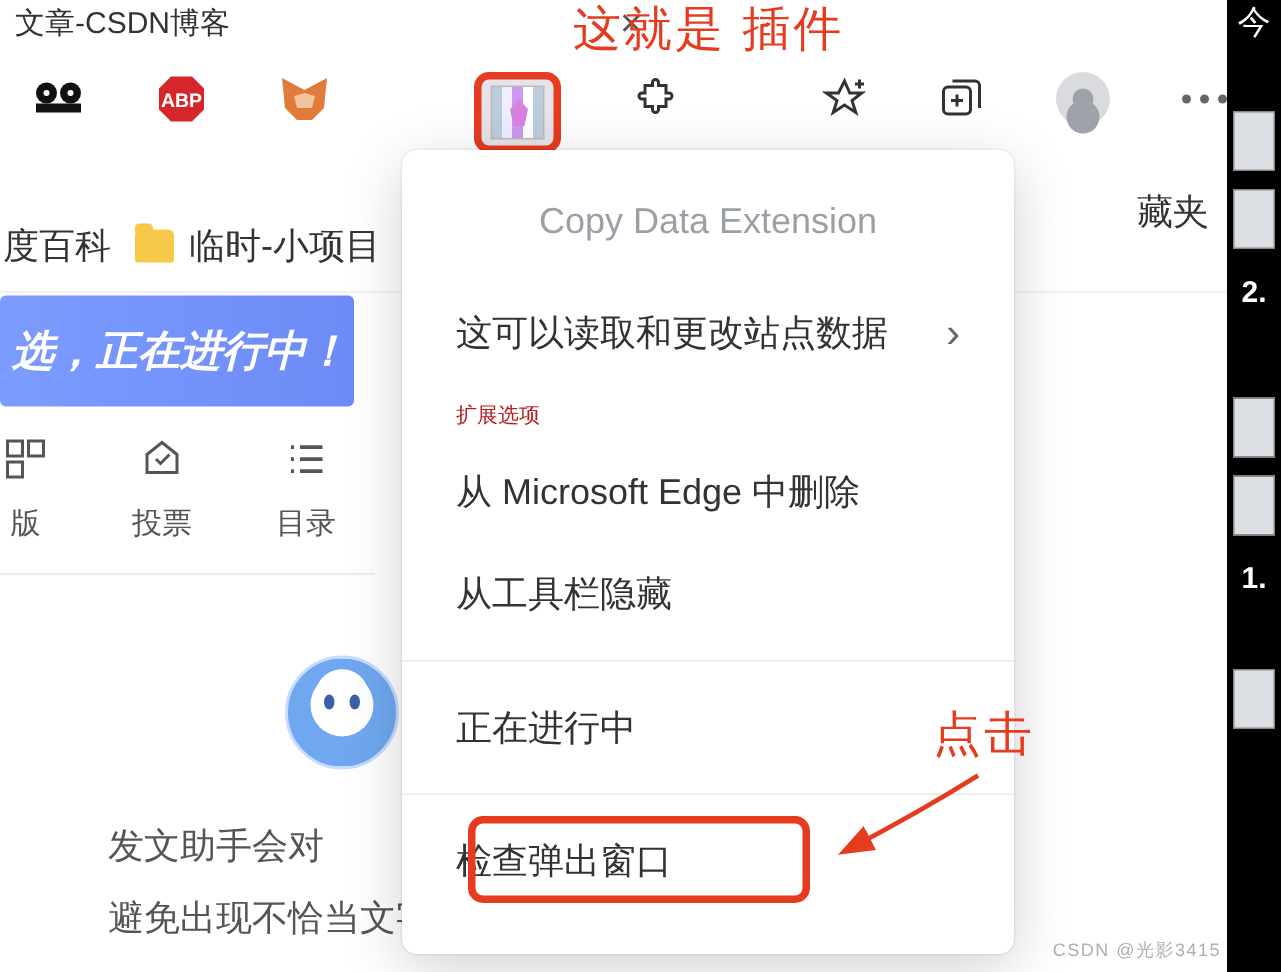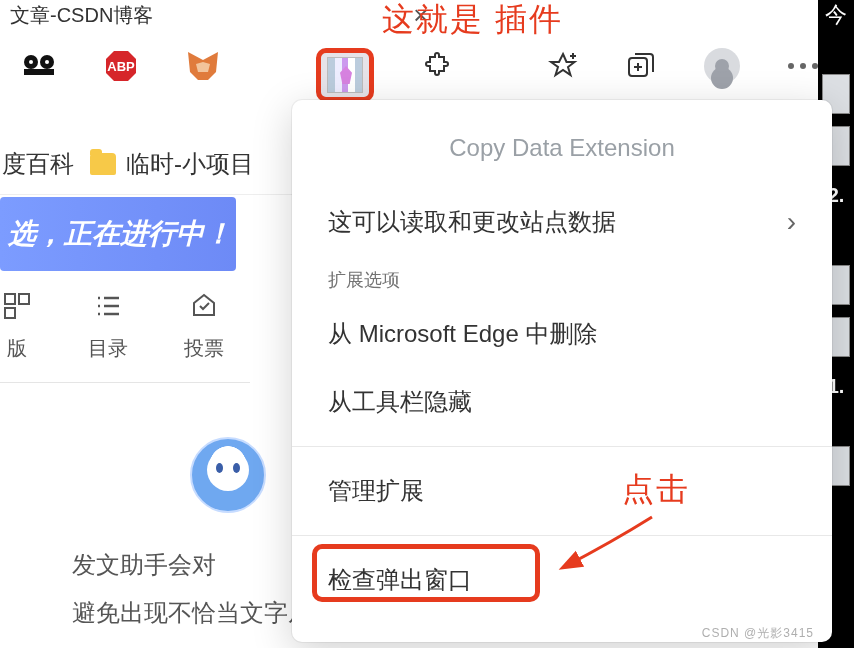--- a/index.html
+++ b/index.html
@@ -94,33 +94,33 @@
     margin: 28px 0 0 72px;
     font-size: 24px;
     color: #555;
     line-height: 2;
     width: 640px;
   }
 
   
   .context-menu {
     position: absolute;
-    top: 100px; left: 292px;
-    width: 540px;
+    top: 100px; left: 268px;
+    width: 408px;
     background: #fff;
     border-radius: 10px;
     box-shadow: 0 10px 40px rgba(0,0,0,0.18), 0 0 0 1px rgba(0,0,0,0.05);
     padding: 28px 0;
     font-size: 24px;
     color: #333;
     z-index: 20;
   }
   .cm-title { text-align:center; color:#9aa0a6; padding: 6px 0 26px; font-weight:500; }
   .cm-item { padding: 18px 36px; display:flex; align-items:center; justify-content:space-between; cursor:pointer; }
-  .cm-section { padding: 12px 36px 8px; color:#737373; font-size:18px; }
+  .cm-section { padding: 12px 36px 8px; color:#b91c1c; font-size:14px; }
   .cm-sep { height:1px; background:#e8e8e8; margin: 10px 0; }
   .chev { color:#666; font-size:28px; }
 
   .anno {
     position:absolute; color:#e63b1e; font-size:32px; z-index:30; letter-spacing:2px;
   }
 
   
   .dark-strip {
     position:absolute; right:0; top:0; width:36px; height:100%;
@@ -241,37 +241,37 @@
 <div class="tool-row">
   <div class="tool-col">
     <svg width="30" height="30" viewBox="0 0 30 30" fill="none" stroke="#555" stroke-width="2">
         <rect x="3" y="3" width="10" height="10"></rect>
         <rect x="17" y="3" width="10" height="10"></rect>
         <rect x="3" y="17" width="10" height="10"></rect>
       </svg>
     <span>版</span>
   </div>
   <div class="tool-col">
+    <svg width="30" height="30" viewBox="0 0 30 30" fill="none" stroke="#555" stroke-width="2">
+        <path d="M5 12l10-8 10 8v12H5z"></path>
+        <path d="M11 15l3 3 6-6"></path>
+      </svg>
+    <span>投票</span>
+  </div>
+  <div class="tool-col">
     <svg width="30" height="30" viewBox="0 0 30 30" fill="none" stroke="#555" stroke-width="2.5">
         <line x1="5" y1="7" x2="7" y2="7"></line>
         <line x1="11" y1="7" x2="26" y2="7"></line>
         <line x1="5" y1="15" x2="7" y2="15"></line>
         <line x1="11" y1="15" x2="26" y2="15"></line>
         <line x1="5" y1="23" x2="7" y2="23"></line>
         <line x1="11" y1="23" x2="26" y2="23"></line>
       </svg>
     <span>目录</span>
   </div>
-  <div class="tool-col">
-    <svg width="30" height="30" viewBox="0 0 30 30" fill="none" stroke="#555" stroke-width="2">
-        <path d="M5 12l10-8 10 8v12H5z"></path>
-        <path d="M11 15l3 3 6-6"></path>
-      </svg>
-    <span>投票</span>
-  </div>
 </div>
 
 <div class="avatar">
     <div class="avatar-face"></div>
   </div>
 <div class="content-text">
   <div>发文助手会对</div>
   <div>避免出现不恰当文字从而影响文章</div>
 </div>
 
@@ -283,21 +283,21 @@
   </div>
   <div class="cm-section">扩展选项</div>
   <div class="cm-item">
     <span>从 Microsoft Edge 中删除</span>
   </div>
   <div class="cm-item">
     <span>从工具栏隐藏</span>
   </div>
   <div class="cm-sep"></div>
   <div class="cm-item">
-    <span>管理扩展</span>
+    <span>正在进行中</span>
   </div>
   <div class="cm-sep"></div>
   <div class="cm-item">
     <span>检查弹出窗口</span>
   </div>
 </div>
 
 <div style="position:absolute; top:125px; left:758px; font-size:24px; color:#333;">藏夹</div>
 
 <div class="inspect-hl"></div>

